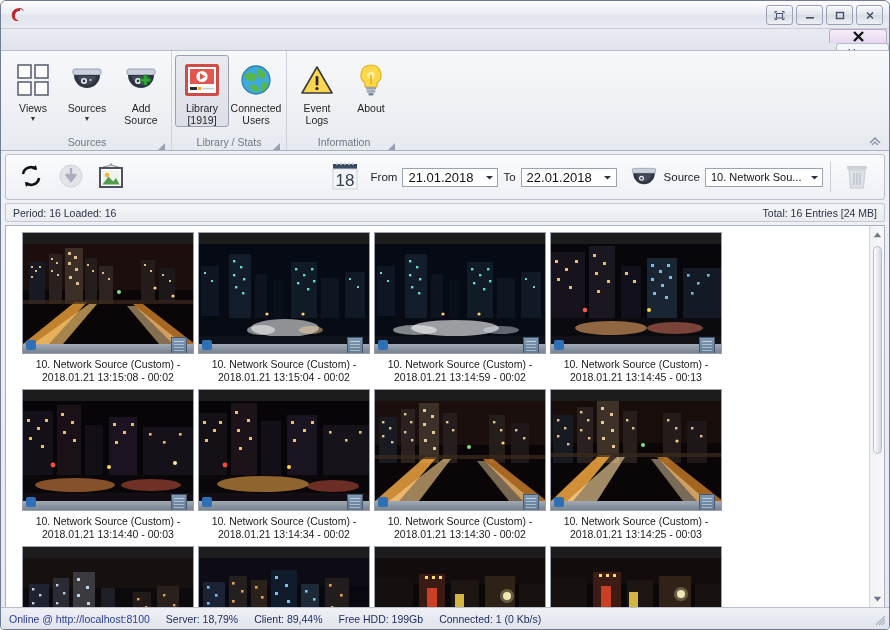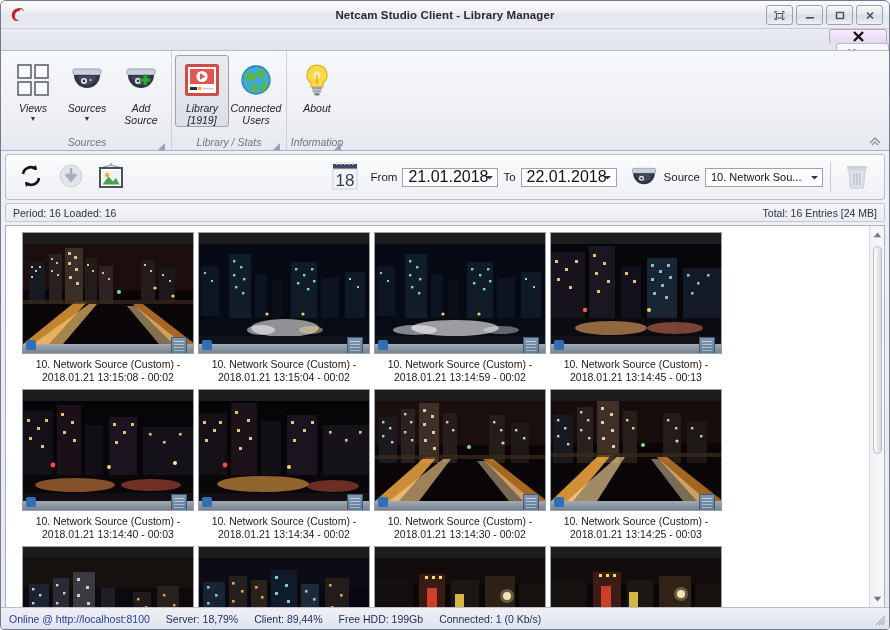--- a/index.html
+++ b/index.html
@@ -117,21 +117,20 @@
   
   #ribbon-body {
     height: 101px;
     background: linear-gradient(180deg,#f7f8fa 0%, #eef0f4 62%, #e6e9ef 100%);
     border-top: 1px solid #b6bdcb;
     border-bottom: 1px solid #a9b1c1;
     position: relative;
     display: flex;
     box-sizing: border-box;
     padding-left: 2px;
-    font-style: italic;
   }
   .rb-group {
     position: relative;
     height: 100%;
     display: flex;
     flex-direction: column;
     padding: 0 3px;
     box-sizing: border-box;
   }
   .rb-group + .rb-group { border-left: 1px solid #ccd2dc; }
@@ -223,21 +222,21 @@
   }
   .date-input {
     width: 96px;
     height: 19px;
     box-sizing: border-box;
     border: 1px solid #9aa3b3;
     background: #ffffff;
     display: flex;
     align-items: center;
     padding-left: 5px;
-    font-size: 16px;
+    font-size: 13px;
     color: #111;
     position: relative;
   }
   .date-input .ddarrow {
     position: absolute;
     right: 0; top: 0;
     width: 16px; height: 17px;
     display: flex; align-items: center; justify-content: center;
   }
   .source-select {
@@ -430,21 +429,20 @@
 
 <div id="app-window">
 
   <div id="title-bar">
     <div class="app-logo">
       <svg width="22" height="22" viewBox="0 0 22 22">
         <path d="M13 4 C7 4 4 8 5 13 C6 17 10 18 12 16 C9 16 7.5 14 8 11 C8.5 8 11 6.5 13 7 Z" fill="#c0272d"></path>
         <path d="M13 4 C16 4.5 17 6 16.5 7.5 C16 6 14.6 5 13 5 Z" fill="#9e1d22"></path>
       </svg>
     </div>
-    <div class="title-text">Netcam Studio Client - Library Manager</div>
     <div class="win-buttons">
       <div class="win-btn">
         <svg width="11" height="11" viewBox="0 0 11 11">
           <rect x="2.5" y="3.5" width="6" height="4.5" fill="none" stroke="#46506a" stroke-width="1"></rect>
           <path d="M1 1.5 h2 M1 1.5 v2 M10 1.5 h-2 M10 1.5 v2 M1 9.5 h2 M1 9.5 v-2 M10 9.5 h-2 M10 9.5 v-2" stroke="#46506a" stroke-width="1" fill="none"></path>
         </svg>
       </div>
       <div class="win-btn">
         <svg width="12" height="11" viewBox="0 0 12 11">
             <rect x="2" y="7" width="8" height="1.6" fill="#46506a"></rect>
@@ -570,20 +568,31 @@
         <span class="dlg-launcher">
           <svg width="8" height="8" viewBox="0 0 8 8">
               <path d="M0 7 L7 7 L7 0 Z" fill="#9aa2b2"></path>
             </svg>
         </span>
       </div>
     </div>
 
     <div class="rb-group">
       <div class="rb-group-items">
+        <div class="rb-item">
+          <div class="rb-ico">
+            <svg width="34" height="30" viewBox="0 0 34 30">
+              <path d="M17 2 L32 28 L2 28 Z" fill="#fbd653" stroke="#3b3b3b" stroke-width="1.6" stroke-linejoin="round"></path>
+              <rect x="15.6" y="11" width="2.8" height="9.5" rx="1.2" fill="#2e2e2e"></rect>
+              <circle cx="17" cy="23.6" r="1.7" fill="#2e2e2e"></circle>
+            </svg>
+          </div>
+          <div class="rb-lbl">Event
+Logs</div>
+        </div>
 
         <div class="rb-item">
           <div class="rb-ico">
             <svg width="30" height="34" viewBox="0 0 30 34">
               <path d="M15 2 a10 10 0 0 1 6 18 l0 4 l-12 0 l0 -4 a10 10 0 0 1 6 -18 z" fill="#fcd94b" stroke="#e0b01f" stroke-width="1.2"></path>
               <path d="M11 11 q4 -5 8 0 q-1 5 -4 6 q-3 -1 -4 -6 z" fill="#fff4b8" opacity=".8"></path>
               <rect x="10" y="24" width="10" height="2.6" fill="#9aa2b2"></rect>
               <rect x="10.8" y="27.2" width="8.4" height="2.4" fill="#9aa2b2"></rect>
               <rect x="12.4" y="30" width="5.2" height="2.6" rx="1" fill="#7d8694"></rect>
               <path d="M15 12 v9" stroke="#d8a800" stroke-width="1.3"></path>

